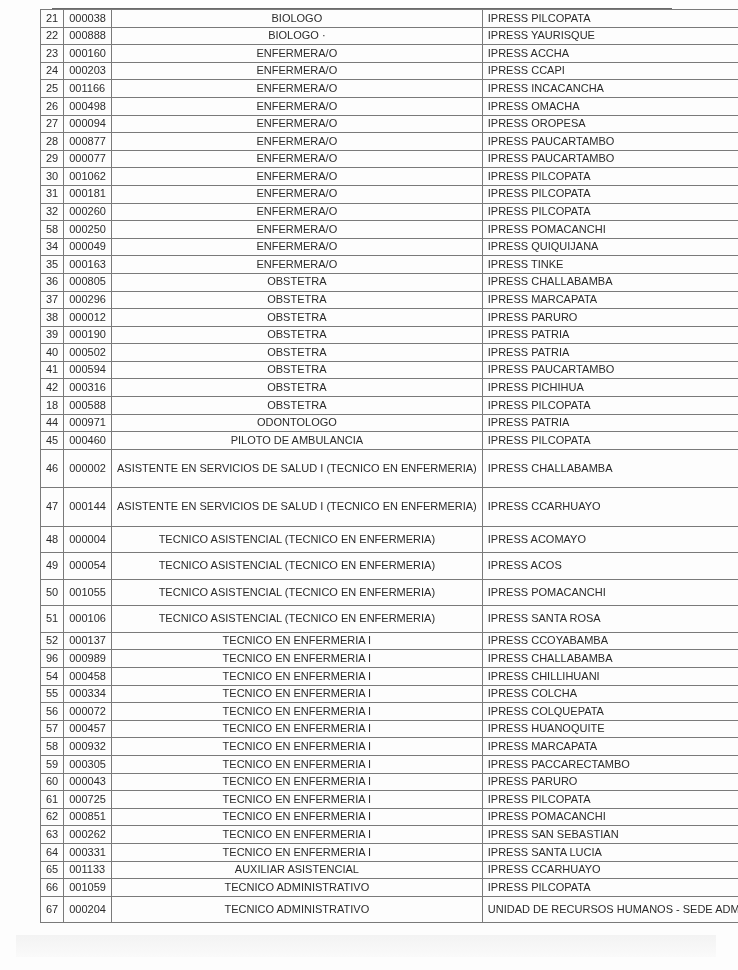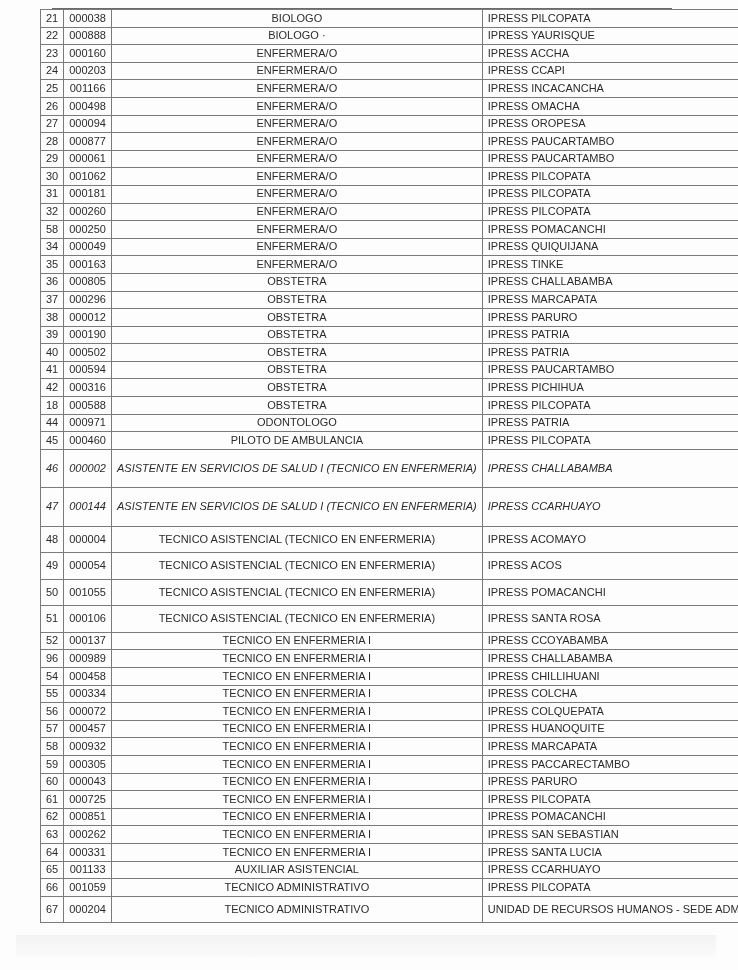--- a/index.html
+++ b/index.html
@@ -21,24 +21,24 @@
   table.grid td {
     border: 1px solid #7a7a7a;
     padding: 0 5px;
     height: 16.6px;
     line-height: 11.5px;
     vertical-align: middle;
     white-space: nowrap;
     overflow: hidden;
   }
   td.c-num { text-align: right; width: 25px; padding: 0 4px; }
-  td.c-code { text-align: center; width: 50px; }
+  td.c-code { text-align: left; width: 50px; }
   td.c-cargo { text-align: center; width: 175px; }
   td.c-ipress { text-align: left; width: 212px; }
-  tr.tall3 td { height: 37.5px; font-style: italic; }
+  tr.tall3 td { height: 37.5px; }
   tr.tall2 td { height: 25.5px; margin-top: 31px; }
   .ml { white-space: pre-line; }
   .bottom-shadow {
     position: absolute; left: 16px; top: 935px; width: 700px; height: 22px;
     background: linear-gradient(#f3f3f3, #fafafa);
   }
 </style>
 </head>
 <body>
 
@@ -97,21 +97,21 @@
   </tr>
         <tr>
     <td class="c-num">28</td>
     <td class="c-code">000877</td>
     <td class="c-cargo ml">ENFERMERA/O</td>
     <td class="c-ipress ml">IPRESS PAUCARTAMBO</td>
 
   </tr>
         <tr>
     <td class="c-num">29</td>
-    <td class="c-code">000061</td>
+    <td class="c-code">000077</td>
     <td class="c-cargo ml">ENFERMERA/O</td>
     <td class="c-ipress ml">IPRESS PAUCARTAMBO</td>
 
   </tr>
         <tr>
     <td class="c-num">30</td>
     <td class="c-code">001062</td>
     <td class="c-cargo ml">ENFERMERA/O</td>
     <td class="c-ipress ml">IPRESS PILCOPATA</td>
 

